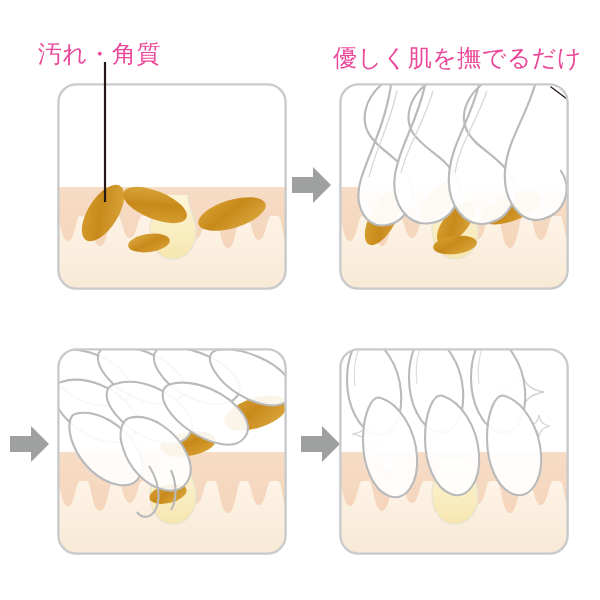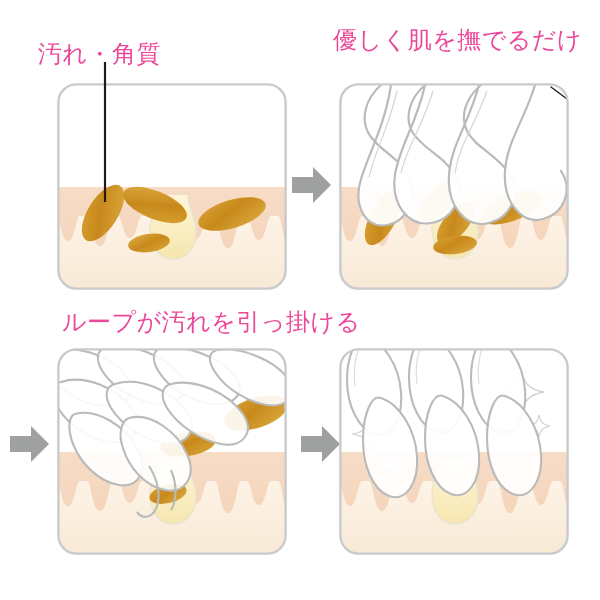--- a/index.html
+++ b/index.html
@@ -117,23 +117,22 @@
       </g>
 
       <g id="loopCell">
         <path d="M0,0 C18,6 34,26 38,52 C42,78 32,96 18,98 C2,100 -12,82 -16,56 C-20,30 -12,6 0,0 Z" fill="#ffffff" stroke="#b9babb" stroke-width="2.1" stroke-linejoin="round"></path>
       </g>
     </defs>
   </svg>
 
   <div class="panel-title" style="left:38px; top:42px;">汚れ・角質</div>
 
-  <div class="panel-title" style="left:333px; top:28px;">優しく肌を撫でるだけ</div>
-
-  <div class="panel-title" style="left:62px; top:310px;">ループが汚れを引っ掛ける</div>
+  <div class="panel-title" style="left:333px; top:46px;">優しく肌を撫でるだけ</div>
+
 
 
   <div class="panel-wrap" style="left:57px; top:83px;">
     <svg class="panel-svg" width="230" height="207" viewBox="0 0 230 207">
       <g clip-path="url(#clipPanel)">
         <rect x="0" y="0" width="230" height="207" fill="#ffffff"></rect>
         <use href="#skinBlock"></use>
         <use href="#poreBlock"></use>
 
         <g>

